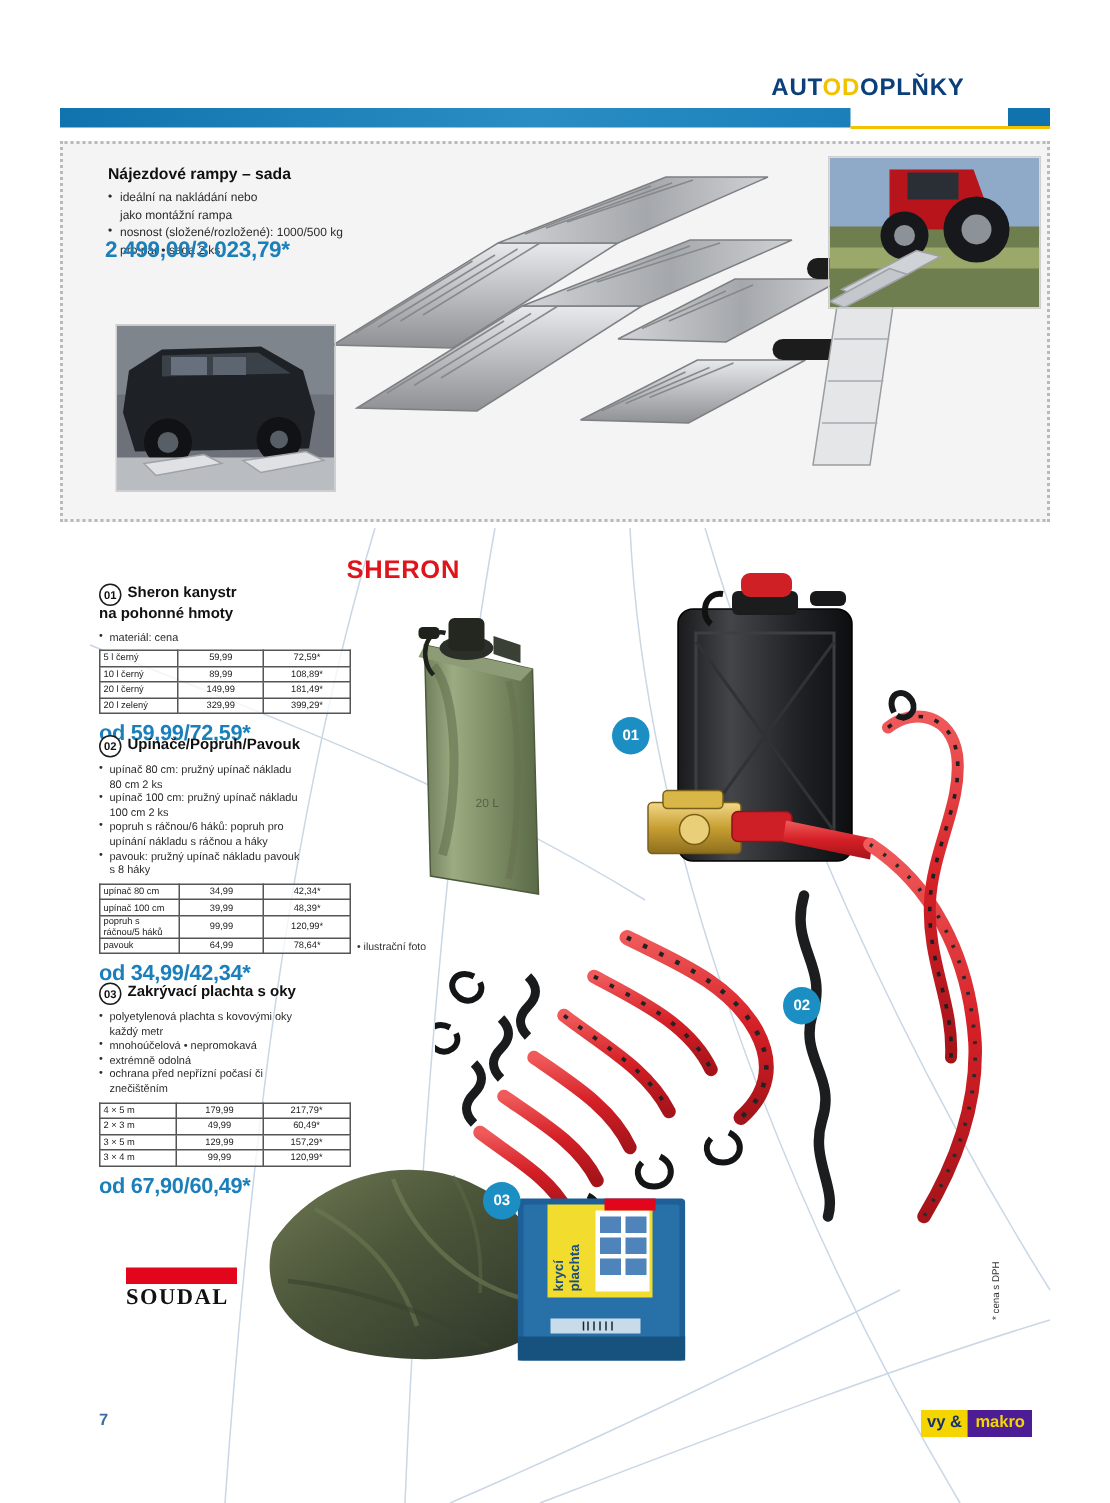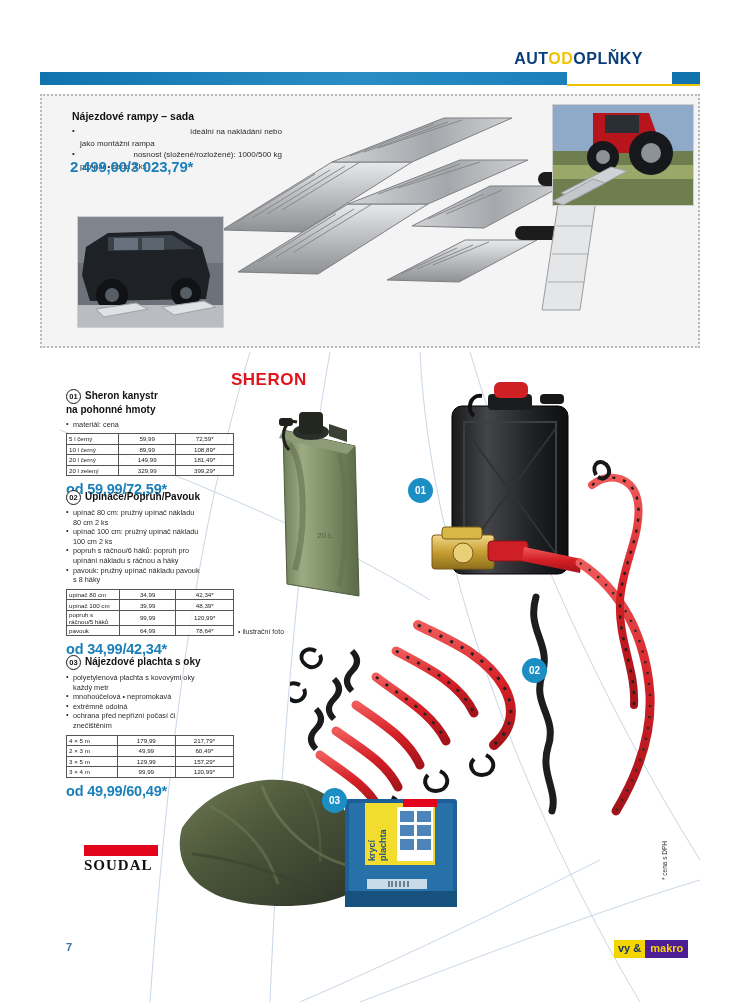--- a/index.html
+++ b/index.html
@@ -26,21 +26,21 @@
   .hdr-bar.right{left:672px;width:28px;background:#1173ad;}
   .hdr-underline{position:absolute;left:567px;top:84px;width:133px;height:1.5px;background:#f2c200;}
 
   
   .panel{
     position:absolute;left:40px;top:94px;width:660px;height:254px;
     background:#f4f4f4;border:2px dotted #b9b9b9;box-sizing:border-box;
   }
   .panel-title{position:absolute;left:30px;top:14px;font-size:10.5px;font-weight:bold;color:#111;}
   .panel-bullets{position:absolute;left:30px;top:30px;width:210px;font-size:8px;line-height:11px;color:#2b2b2b;}
-  .panel-bullets .b{position:relative;padding-left:8px;margin-bottom:1px;text-align:right;}
+  .panel-bullets .b{position:relative;padding-left:8px;margin-bottom:1px;}
   .panel-bullets .b:before{content:"•";position:absolute;left:0;top:-1px;font-size:8px;}
   .panel-bullets .cont{padding-left:8px;}
   .panel-price{
     position:absolute;left:28px;top:62px;font-size:15px;font-weight:bold;
     color:#1b7fba;letter-spacing:-.2px;
   }
 
   
   .ramp{position:absolute;}
 
@@ -425,21 +425,21 @@
           <path d="M102 342 c12 6 8 20 -4 20 c-10 0 -14 -10 -8 -16"></path>
         </g>
       </g>
     </svg>
   </div>
 
   <div class="cbadge" style="left:522px;top:658px;">02</div>
 
   <div class="prod" style="top:655px;">
     <div class="prod-title">
-      <span class="num-badge">03</span><span class="t">Nájezdové plachta s oky</span>
+      <span class="num-badge">03</span><span class="t">Zakrývací plachta s oky</span>
     </div>
     <div class="prod-bullets">
       <div class="b">polyetylenová plachta s kovovými oky</div>
       <div class="cont">každý metr</div>
       <div class="b">mnohoúčelová • nepromokavá</div>
       <div class="b">extrémně odolná</div>
       <div class="b">ochrana před nepřízní počasí či</div>
       <div class="cont">znečištěním</div>
     </div>
     <table class="ptab">
@@ -459,21 +459,21 @@
         <td class="c2">129,99</td>
         <td class="c3">157,29*</td>
       </tr>
       <tr>
         <td class="c1">3 × 4 m</td>
         <td class="c2">99,99</td>
         <td class="c3">120,99*</td>
       </tr>
     </tbody>
       </table>
-    <div class="from-price">od 49,99/60,49*</div>
+    <div class="from-price">od 67,90/60,49*</div>
   </div>
 
   <div class="soudal">
     <div class="bar"></div>
     <div class="nm">SOUDAL</div>
   </div>
 
   <div class="ph" style="left:170px;top:762px;width:210px;height:150px;">
     <svg viewBox="0 0 210 150" style="width:210px;height:150px;display:block;">
       <defs>

